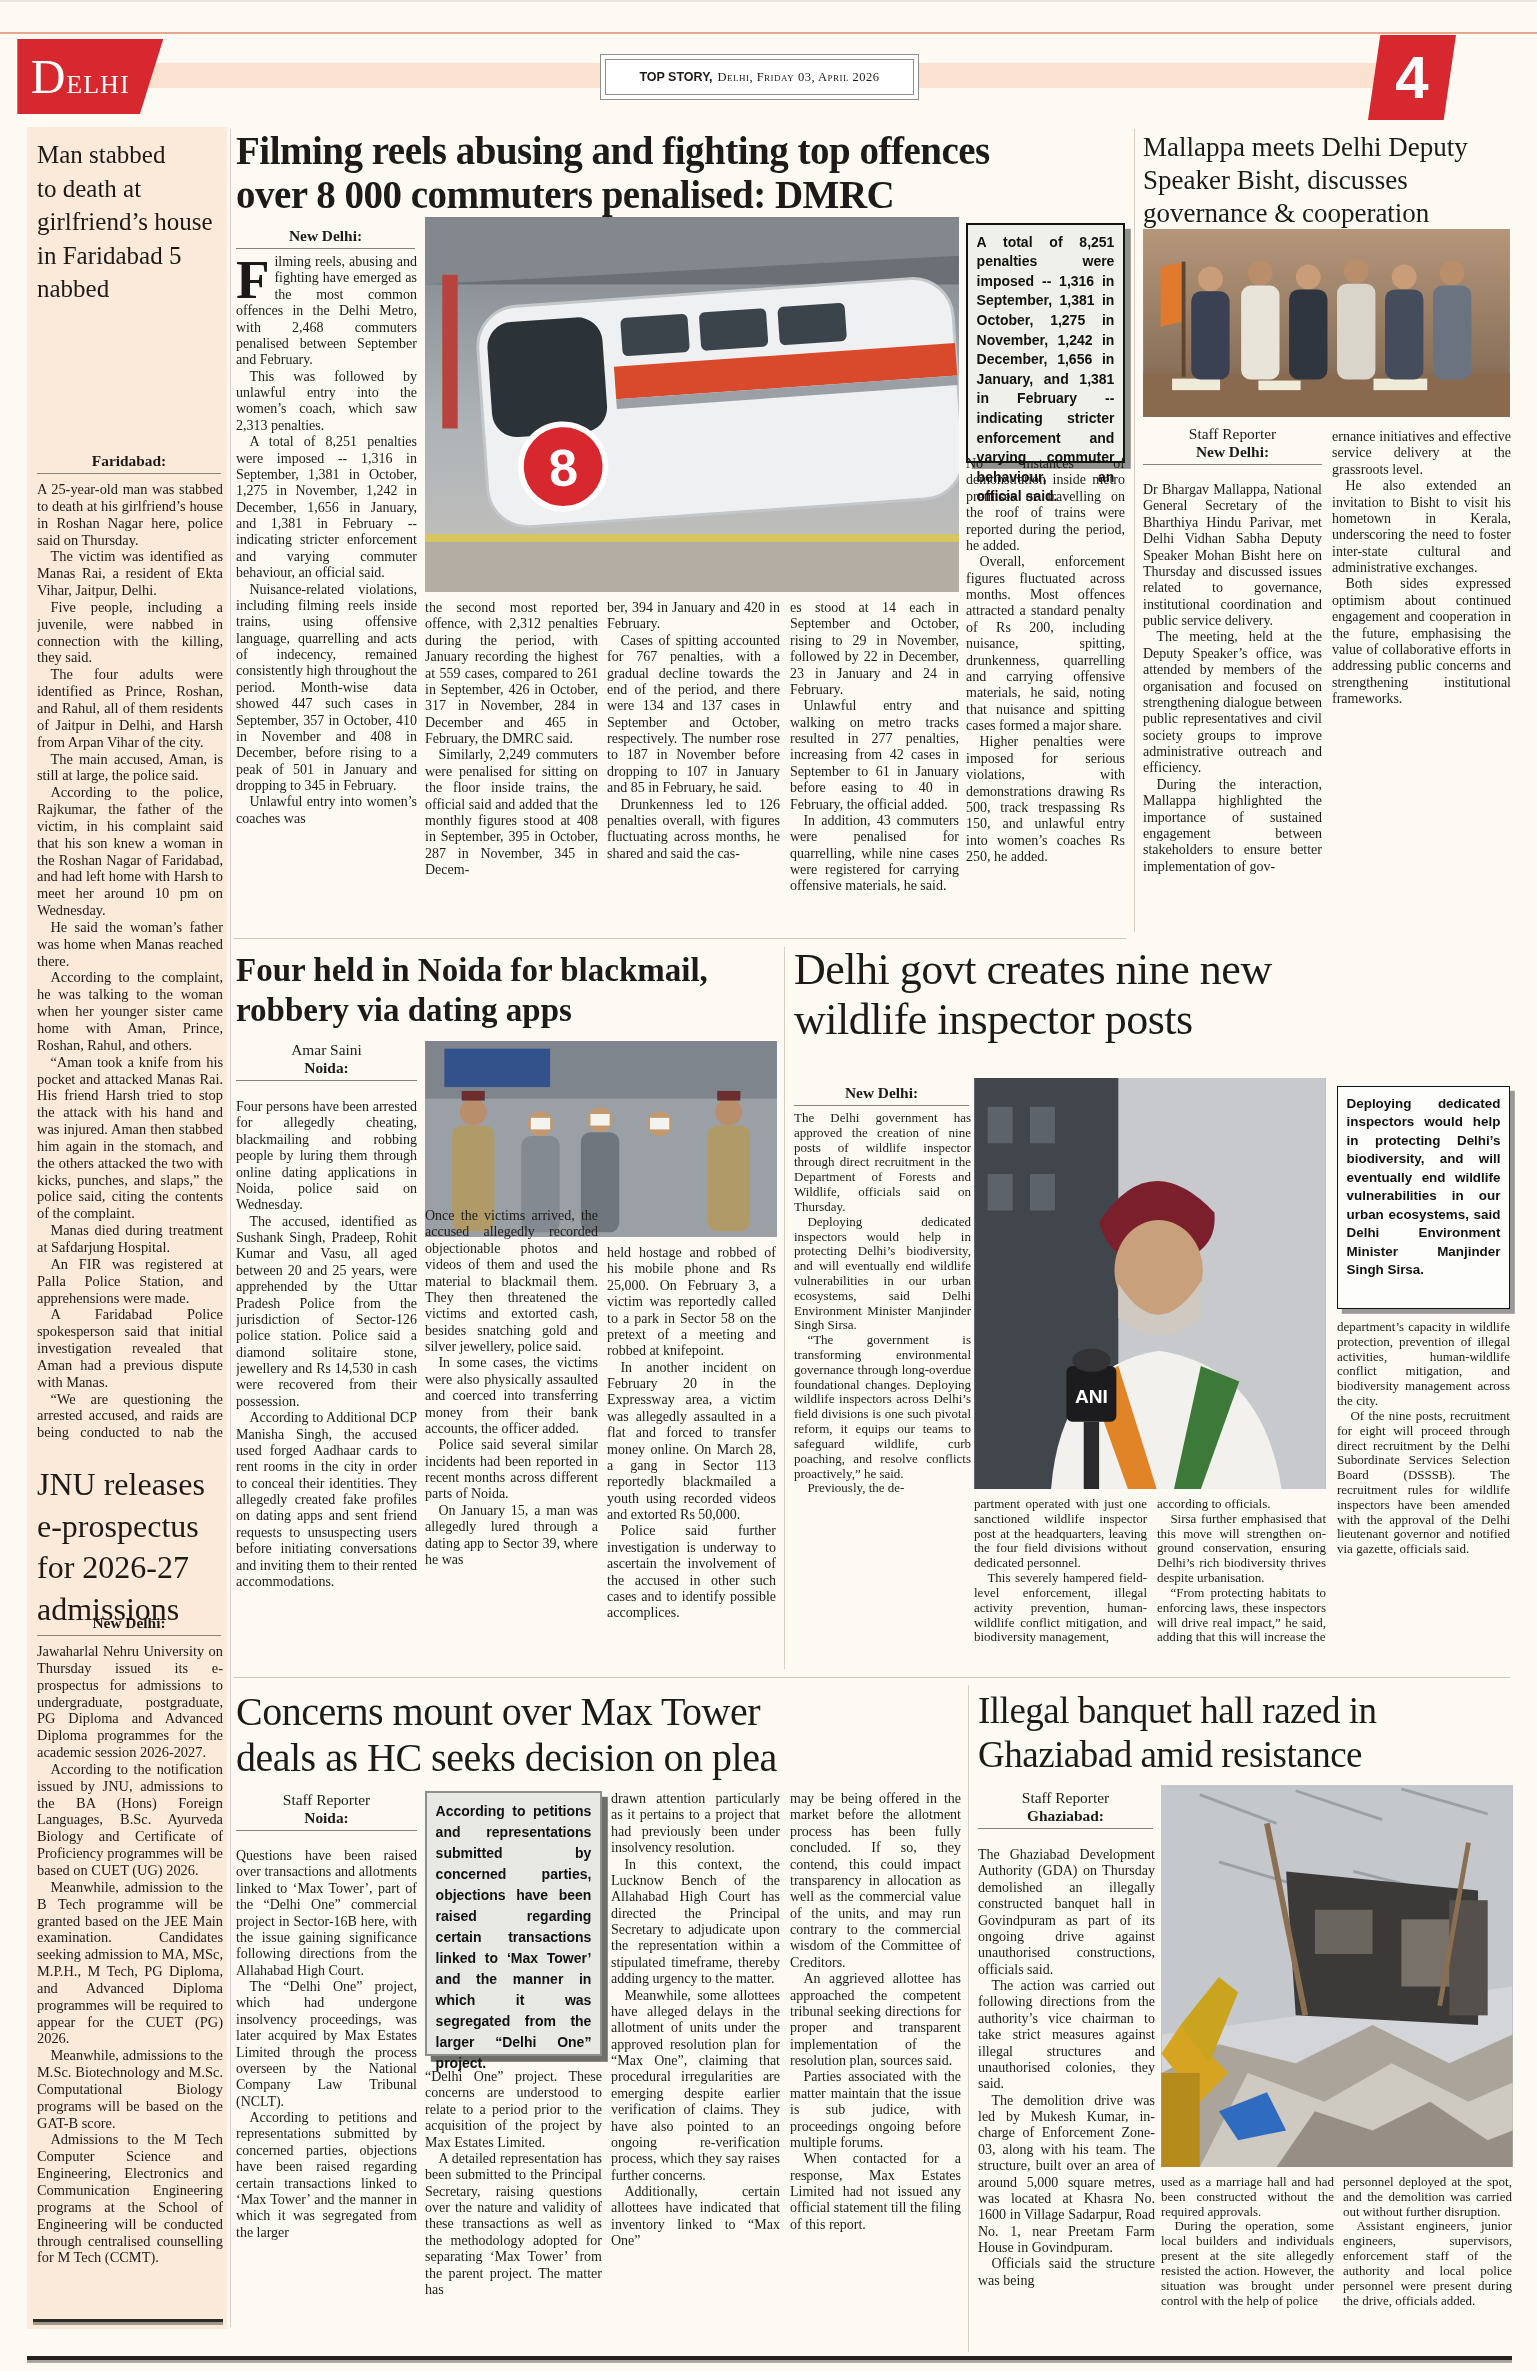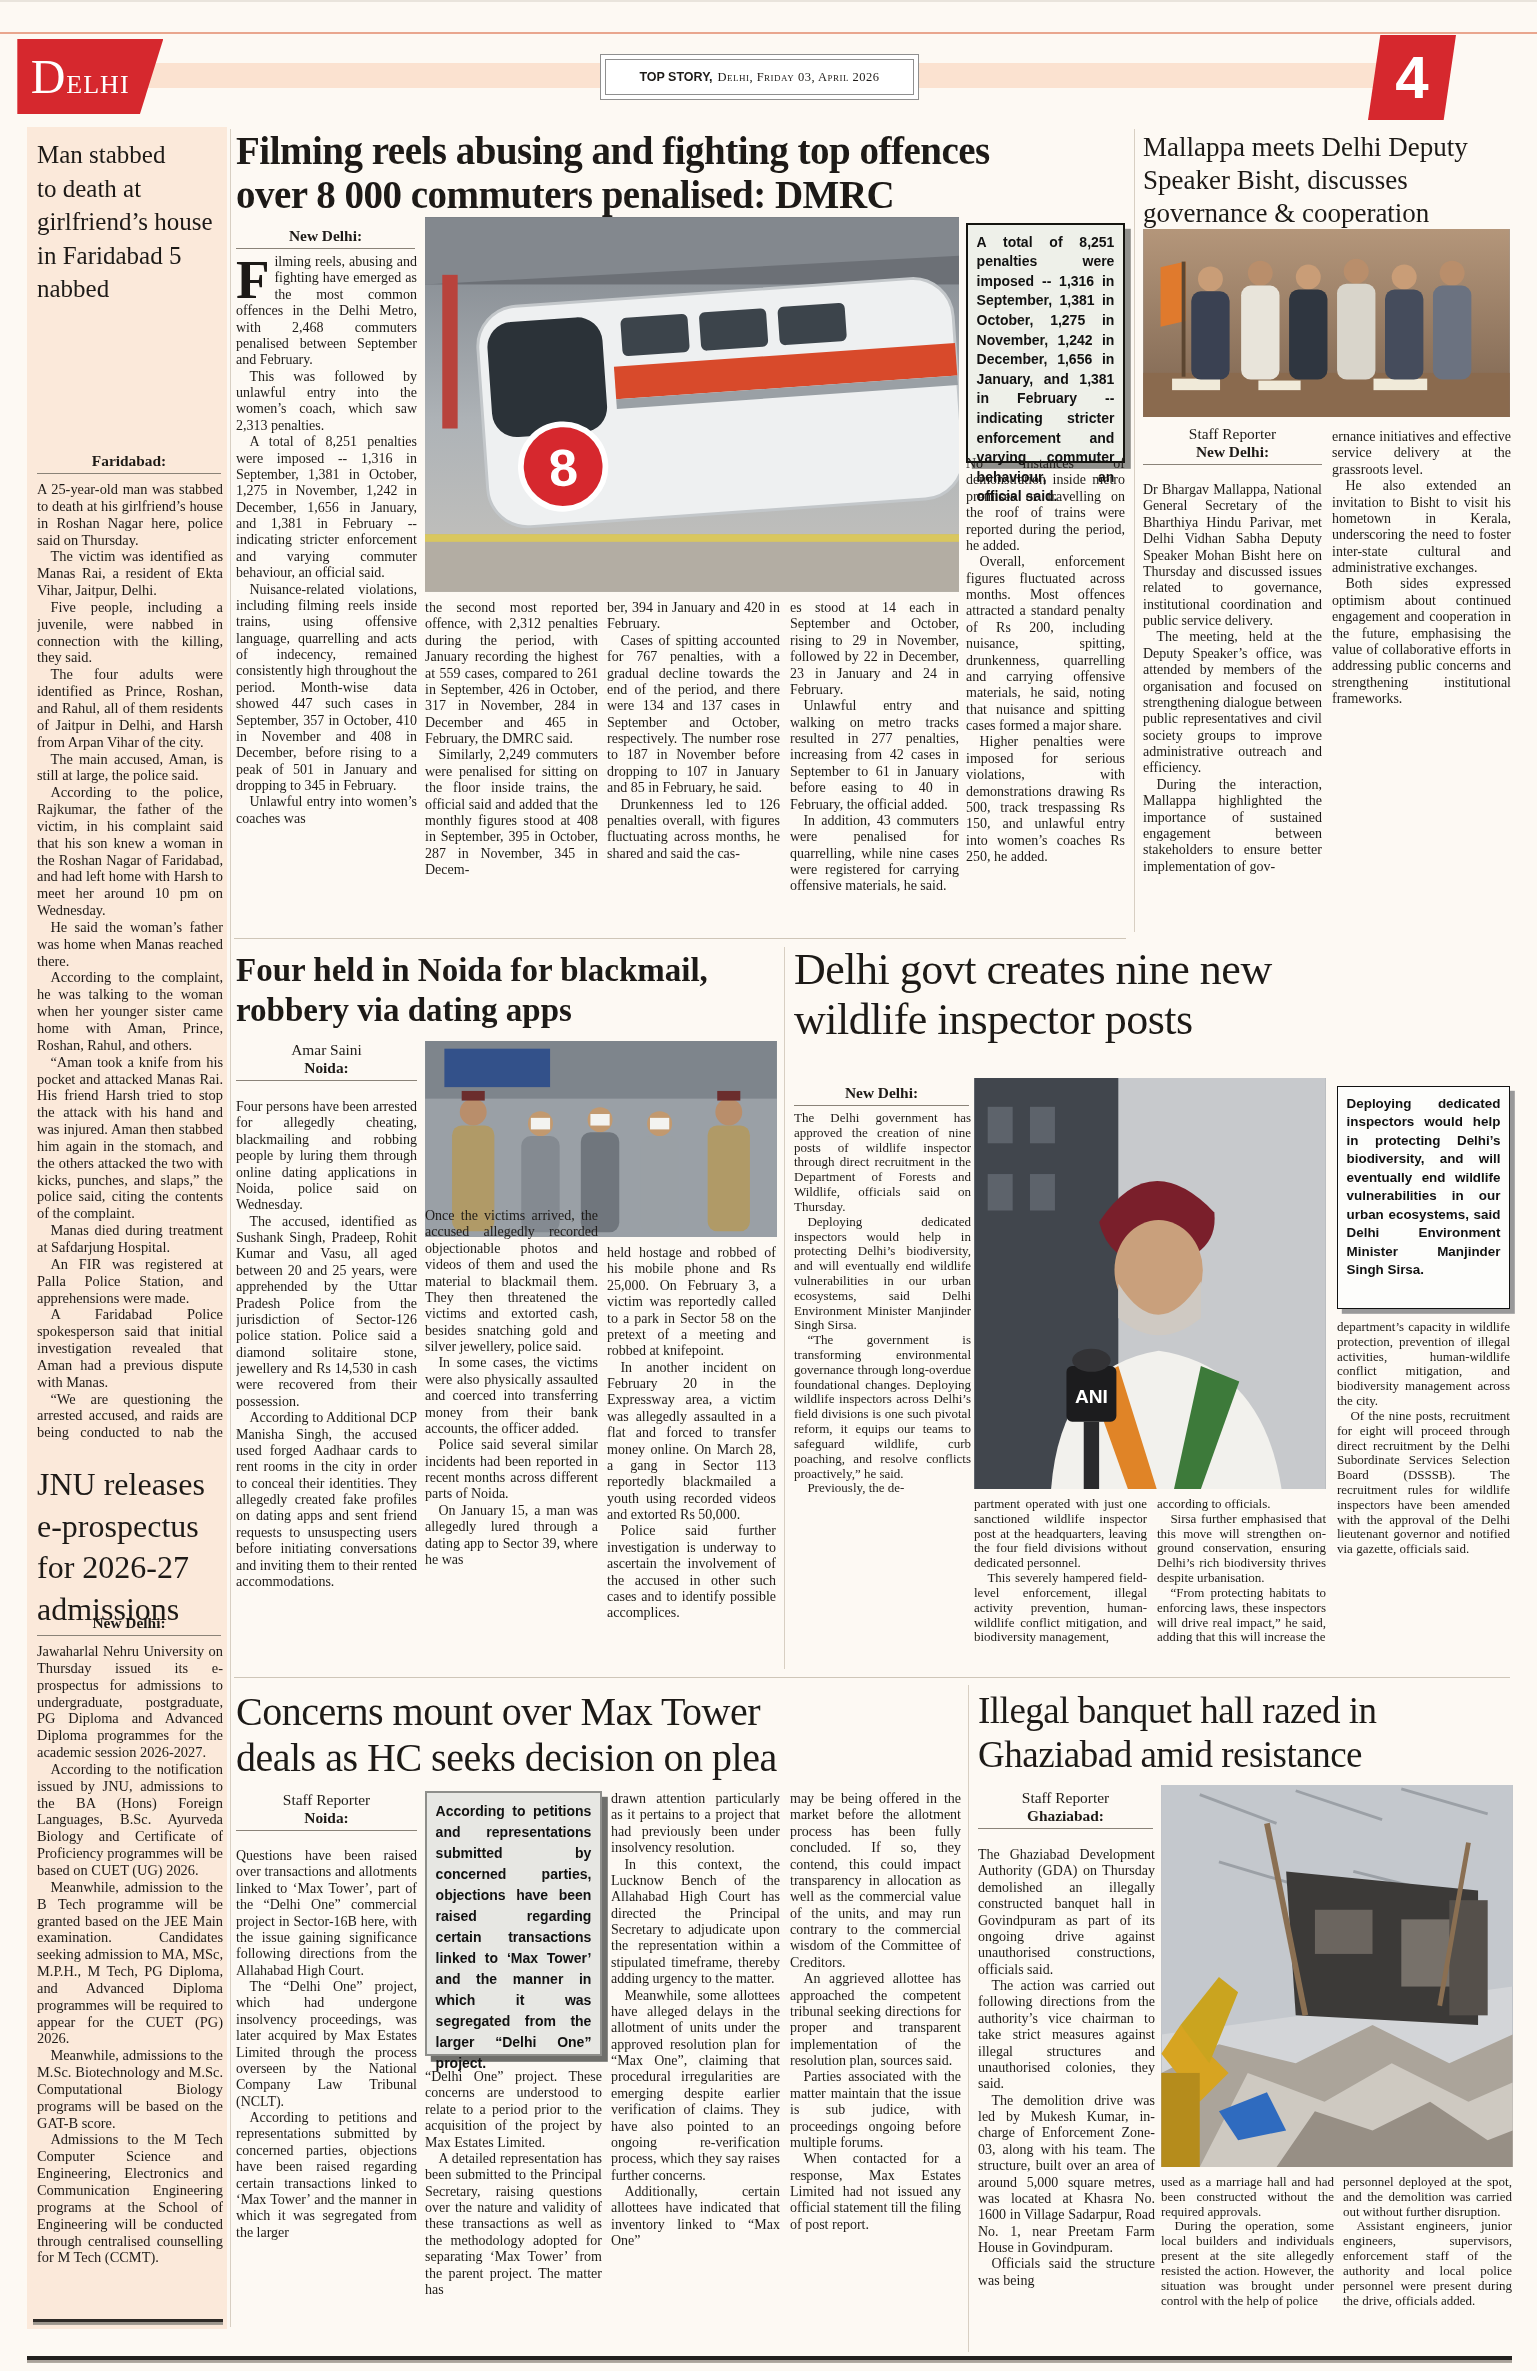--- a/index.html
+++ b/index.html
@@ -390,21 +390,21 @@
   <div class="abs body-col" style="left:611px;top:1789px;width:169px;height:563px;" data-name="maxtower-col3">
       <p data-name="paragraph">drawn attention particularly as it pertains to a project that had previously been under insolvency resolution.</p>
       <p data-name="paragraph">In this context, the Lucknow Bench of the Allahabad High Court has directed the Principal Secretary to adjudicate upon the representation within a stipulated timeframe, thereby adding urgency to the matter.</p>
       <p data-name="paragraph">Meanwhile, some allottees have alleged delays in the allotment of units under the approved resolution plan for “Max One”, claiming that procedural irregularities are emerging despite earlier verification of claims. They have also pointed to an ongoing re-verification process, which they say raises further concerns.</p>
       <p data-name="paragraph">Additionally, certain allottees have indicated that inventory linked to “Max One”</p>
     </div>
   <div class="abs body-col" style="left:790px;top:1789px;width:171px;height:563px;" data-name="maxtower-col4">
       <p data-name="paragraph">may be being offered in the market before the allotment process has been fully concluded. If so, they contend, this could impact transparency in allocation as well as the commercial value of the units, and may run contrary to the commercial wisdom of the Committee of Creditors.</p>
       <p data-name="paragraph">An aggrieved allottee has approached the competent tribunal seeking directions for proper and transparent implementation of the resolution plan, sources said.</p>
       <p data-name="paragraph">Parties associated with the matter maintain that the issue is sub judice, with proceedings ongoing before multiple forums.</p>
-      <p data-name="paragraph">When contacted for a response, Max Estates Limited had not issued any official statement till the filing of post report.</p>
+      <p data-name="paragraph">When contacted for a response, Max Estates Limited had not issued any official statement till the filing of this report.</p>
     </div>
 
   <div class="abs hl hl-ghaz" style="left:978px;top:1687px;width:538px;" data-name="ghaziabad-headline">
       <p class="hl-line" data-name="headline-line">Illegal banquet hall razed in</p>
       <p class="hl-line" data-name="headline-line">Ghaziabad amid resistance</p>
     </div>
   <div class="abs byline" style="left:978px;top:1787px;width:175px;" data-name="ghaziabad-byline">
     <span class="nm" data-name="byline-name">Staff Reporter</span>
     <span class="loc" data-name="byline-location">Ghaziabad:</span>
   </div>

